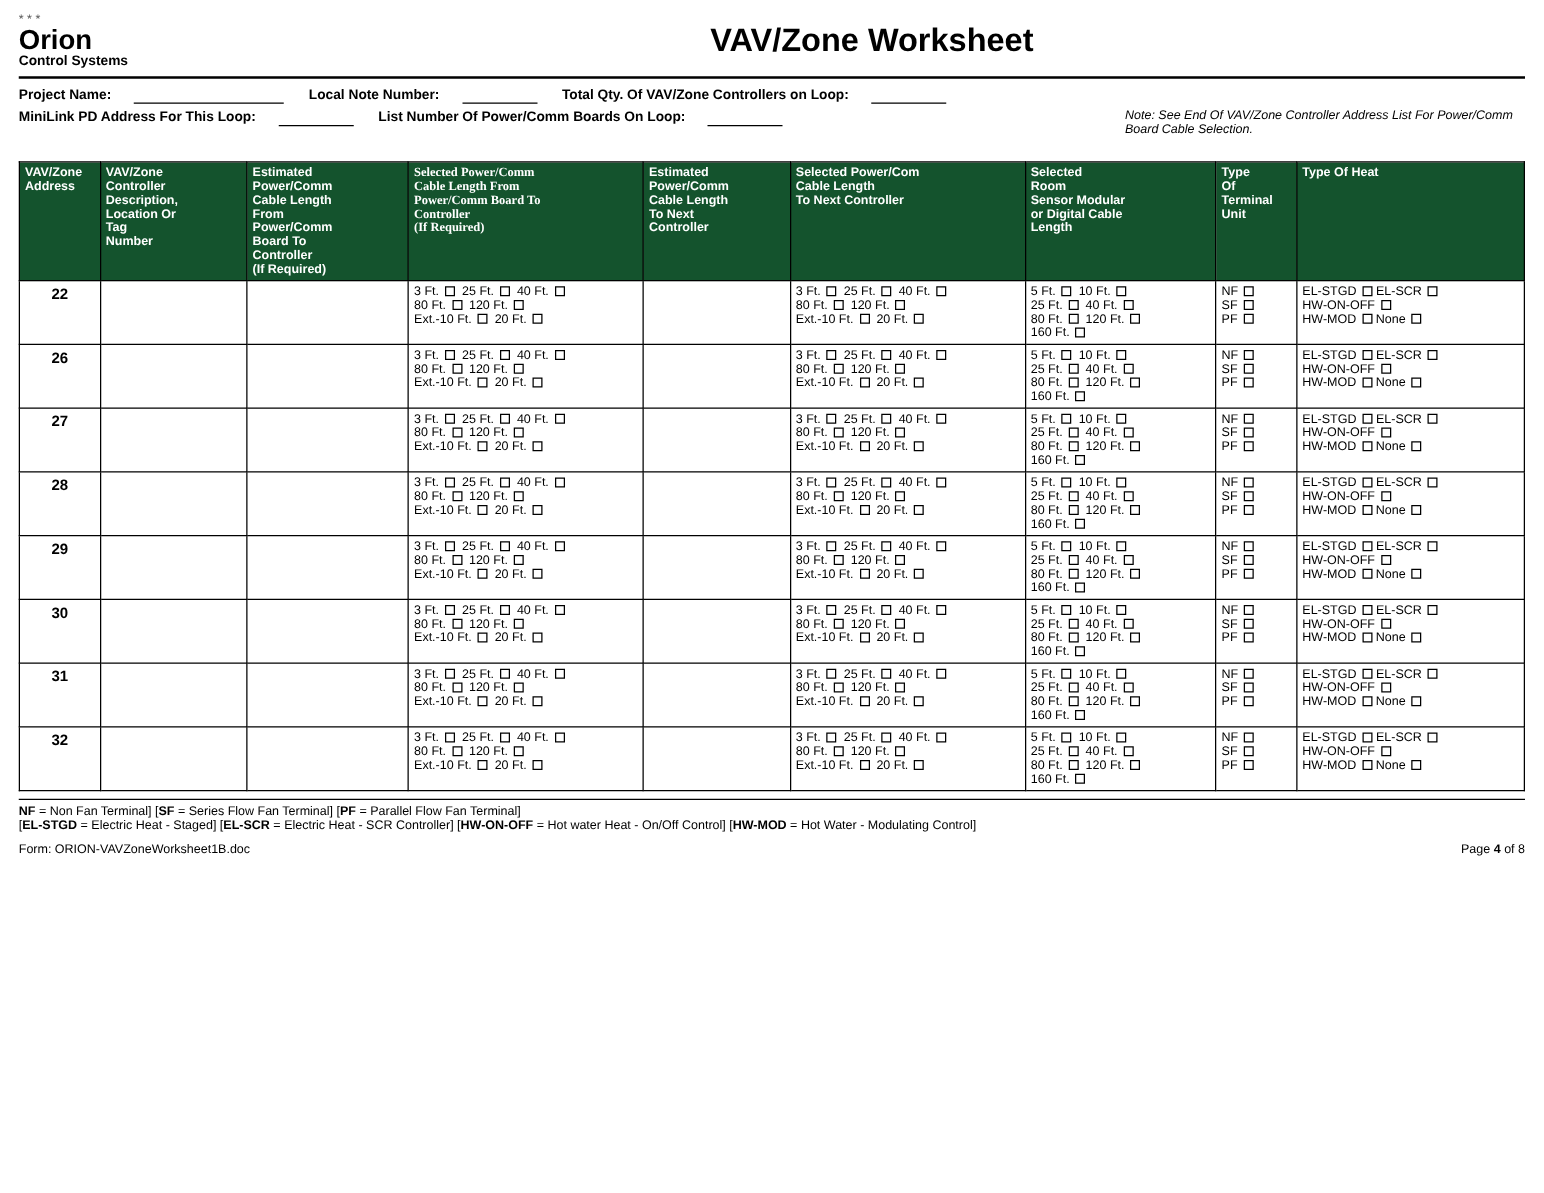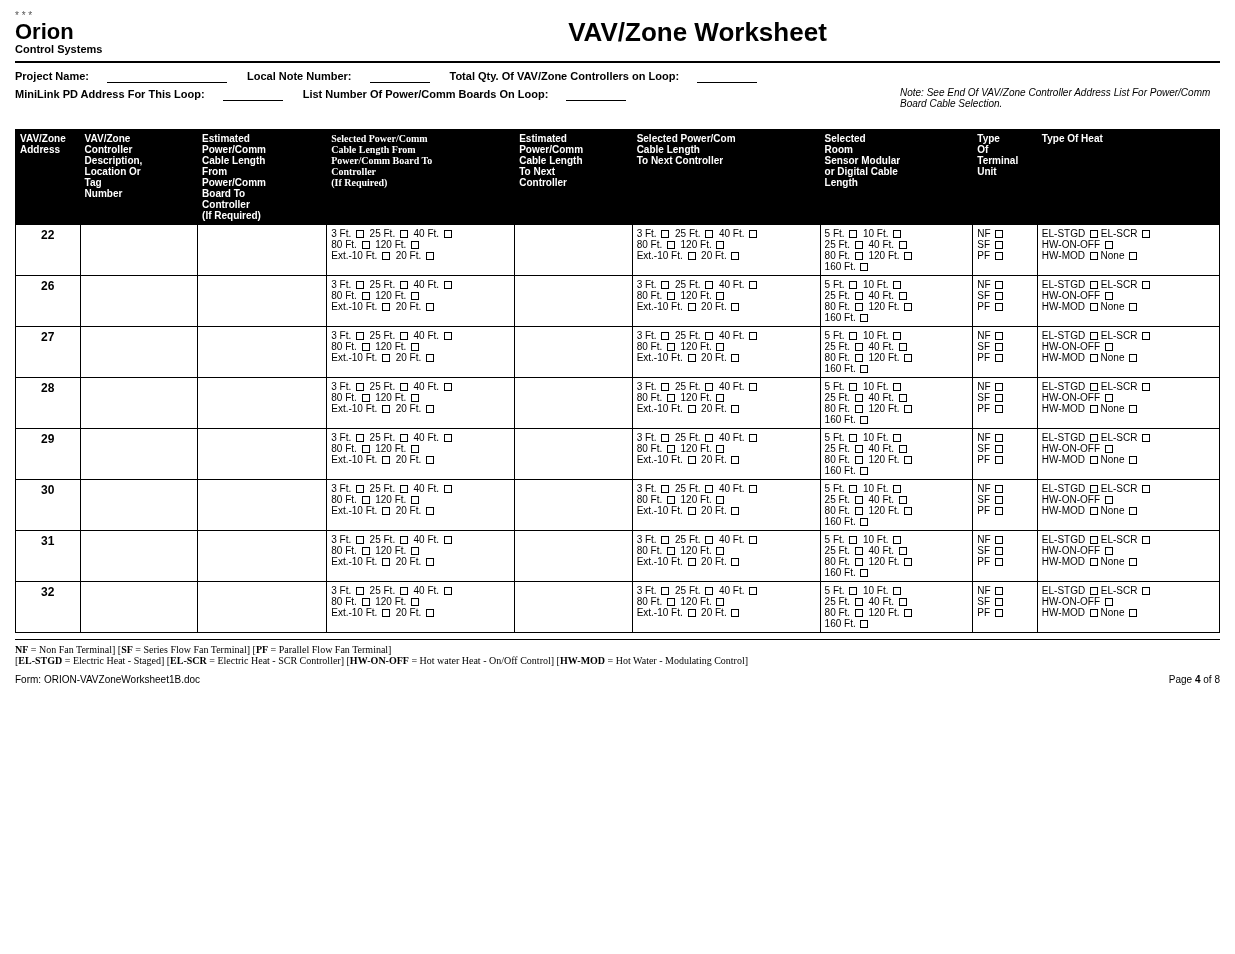--- a/index.html
+++ b/index.html
@@ -86,21 +86,21 @@
       border-collapse: collapse;
       font-size: 10px;
       margin-top: 4px;
     }
     table th, table td {
       border: 1px solid #000;
       padding: 3px 4px;
       vertical-align: top;
     }
     table thead th {
-      background-color: #000000;
+      background-color: #14532d;
       color: #fff;
       font-weight: bold;
       font-size: 10px;
       text-align: left;
     }
     table tbody td {
       font-size: 10px;
     }
     table tbody tr:nth-child(odd) td {
       background-color: #fff;
@@ -121,21 +121,20 @@
       height: 8px;
       border: 1px solid #000;
       margin-left: 2px;
       vertical-align: middle;
     }
     .footer-legend {
       margin-top: 6px;
       font-size: 10px;
       border-top: 1px solid #000;
       padding-top: 4px;
-      font-family: Liberation Serif, serif;
     }
     .footer-bottom {
       display: flex;
       justify-content: space-between;
       align-items: center;
       margin-top: 8px;
       font-size: 10px;
     }
   </style>
 </head>

